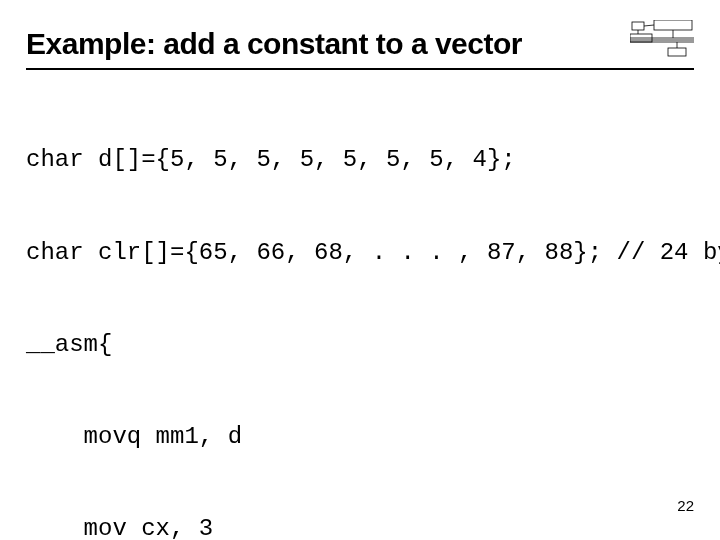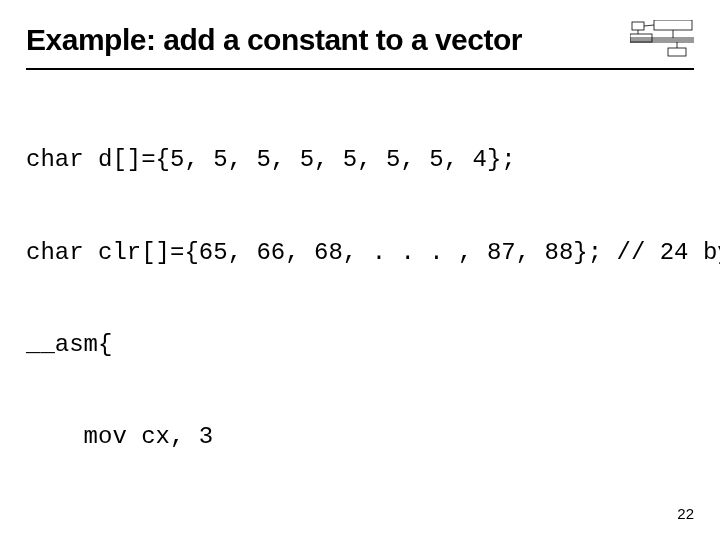--- a/index.html
+++ b/index.html
@@ -14,21 +14,21 @@
   }
   .slide {
     position: relative;
     width: 720px;
     height: 540px;
     box-sizing: border-box;
     padding: 18px 26px 0 26px;
   }
   .title-row {
     display: flex;
-    align-items: center;
+    align-items: flex-end;
     justify-content: space-between;
   }
   .title {
     font-size: 30px;
     font-weight: 700;
     letter-spacing: -0.5px;
     line-height: 1.1;
   }
   .logo {
     width: 64px;
@@ -43,21 +43,21 @@
   }
   .code {
     font-family: "Courier New", Courier, monospace;
     font-size: 24px;
     line-height: 1.28;
     white-space: pre;
   }
   .page-num {
     position: absolute;
     right: 26px;
-    bottom: 18px;
+    bottom: 26px;
     font-size: 15px;
     color: #000;
   }
 </style>
 </head>
 <body>
 
 <div class="slide">
 
   <div class="title-row">
@@ -78,20 +78,21 @@
       </svg>
     </div>
   </div>
 
   <hr class="divider">
 
   <div class="code">
     <div>char d[]={5, 5, 5, 5, 5, 5, 5, 4};</div>
     <div>char clr[]={65, 66, 68, . . . , 87, 88}; // 24 bytes</div>
     <div>__asm{</div>
+    <div>    movq mm1, d</div>
     <div>    mov cx, 3</div>
     
     
     
     
     
     
     
     
   </div>

